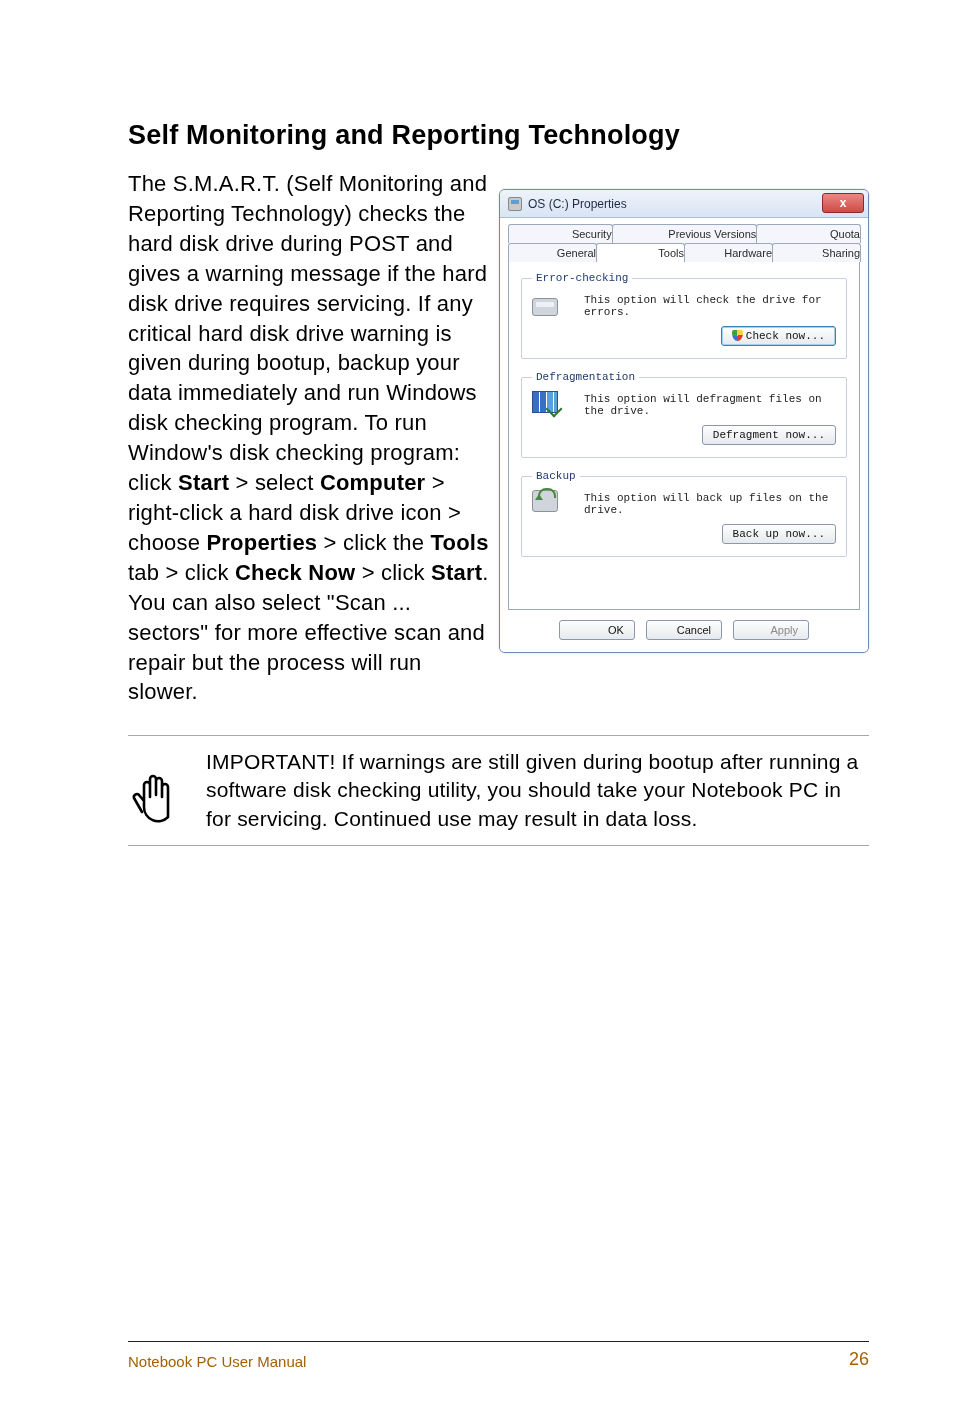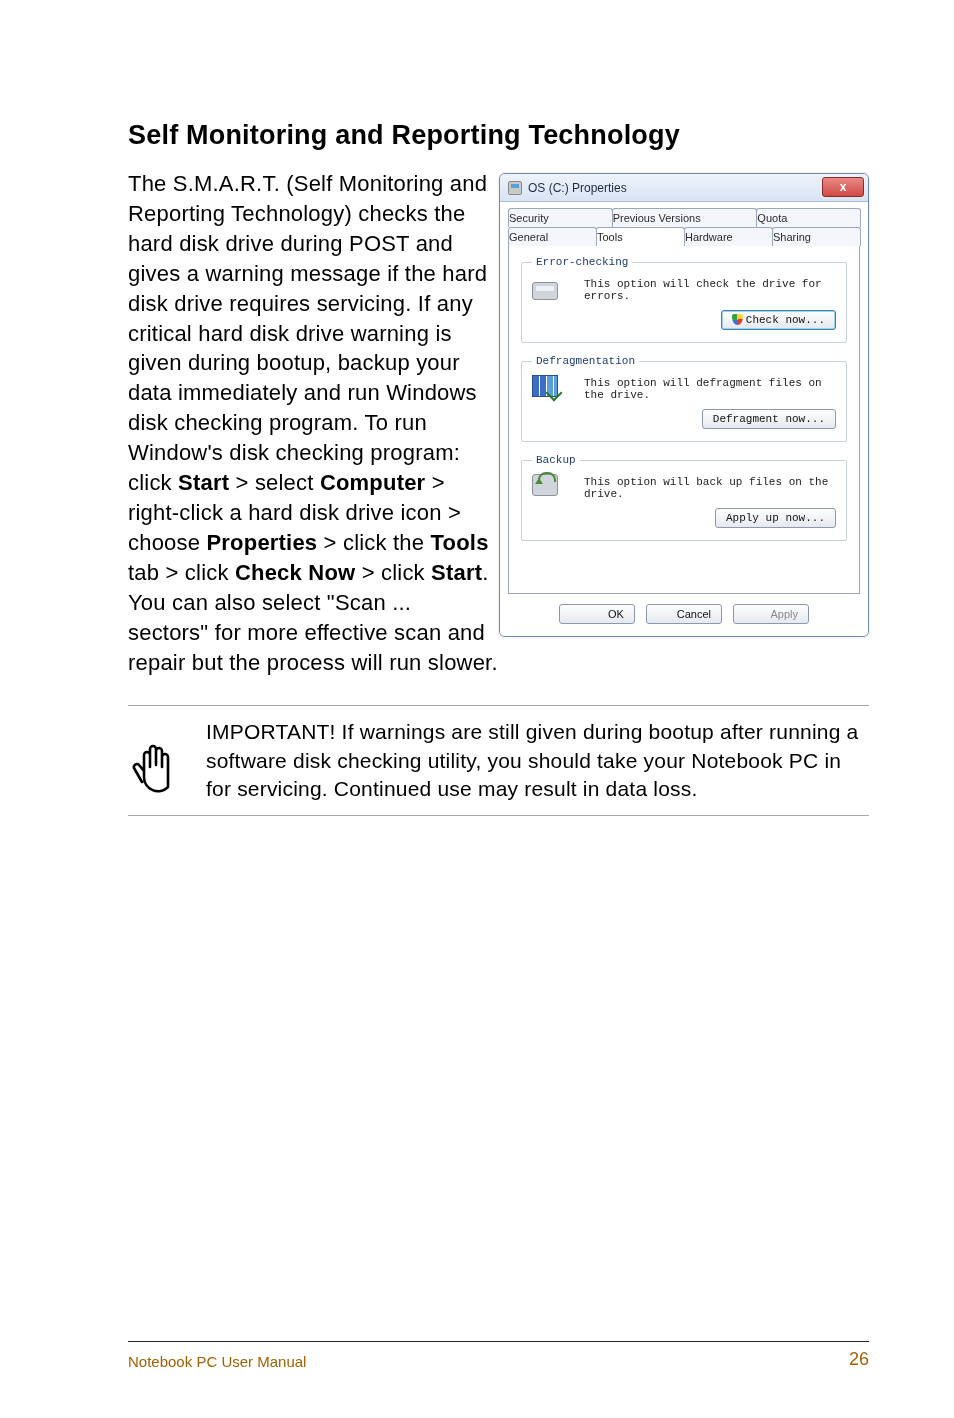--- a/index.html
+++ b/index.html
@@ -40,20 +40,21 @@
   
   .win-dialog {
     width: 370px;
     border: 1px solid #6f8ab0;
     border-radius: 6px;
     overflow: hidden;
     font-family: "Segoe UI", Tahoma, sans-serif;
     font-size: 11px;
     background: #fff;
     box-shadow: 0 0 2px rgba(0,0,0,0.2);
+    margin-top: 16px;
   }
   .titlebar {
     height: 28px;
     background: linear-gradient(#eef3fb, #d9e4f3);
     border-bottom: 1px solid #a9bcd8;
     display: flex;
     align-items: center;
     padding: 0 4px 0 8px;
     position: relative;
   }
@@ -94,21 +95,21 @@
     display: flex;
     gap: 0;
     font-size: 11px;
   }
   .tab {
     border: 1px solid #9aa8be;
     border-bottom: none;
     padding: 3px 0;
     background: #fff;
     color: #2a2a2a;
-    text-align: left;
+    text-align: right;
     border-top-left-radius: 3px;
     border-top-right-radius: 3px;
     margin-right: -1px;
     flex: 1;
   }
   .tabs-row.top .tab { }
   .tab.active {
     background: #fff;
     position: relative;
     z-index: 2;
@@ -321,21 +322,21 @@
 
           <fieldset class="group">
             <legend>Backup</legend>
             <div class="group-row">
               <div class="group-icon">
                   <div class="icon-backup"></div>
                 </div>
               <div class="group-text">This option will back up files on the drive.</div>
             </div>
             <div class="btn-row">
-              <span class="win-btn">Apply up now...</span>
+              <span class="win-btn">Back up now...</span>
             </div>
           </fieldset>
 
           <div style="height:30px"></div>
         </div>
       </div>
 
       <div class="dlg-buttons">
         <span class="win-btn">OK</span>
         <span class="win-btn">Cancel</span>

